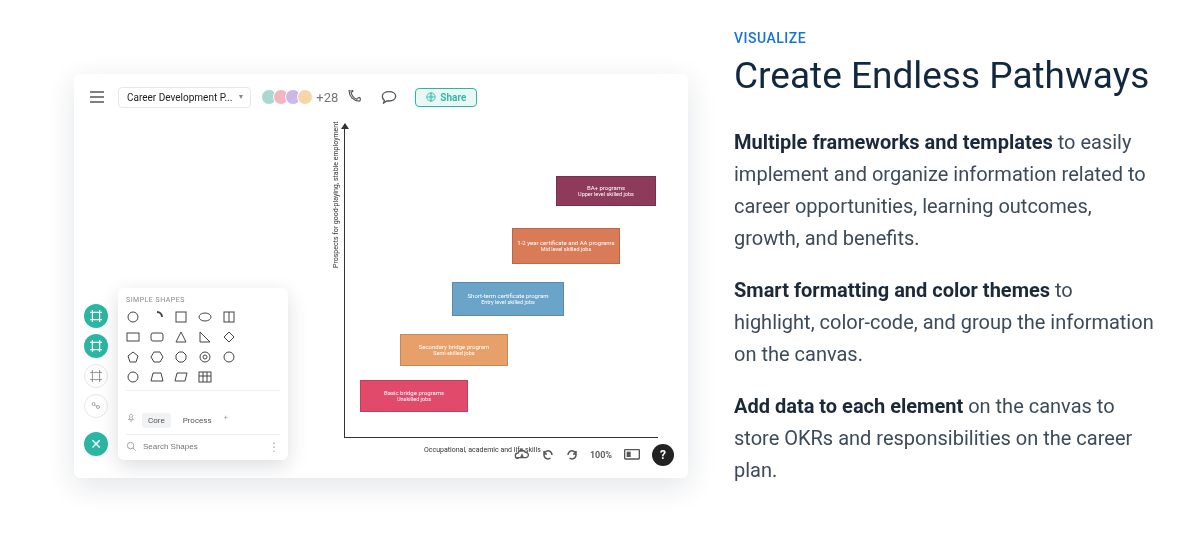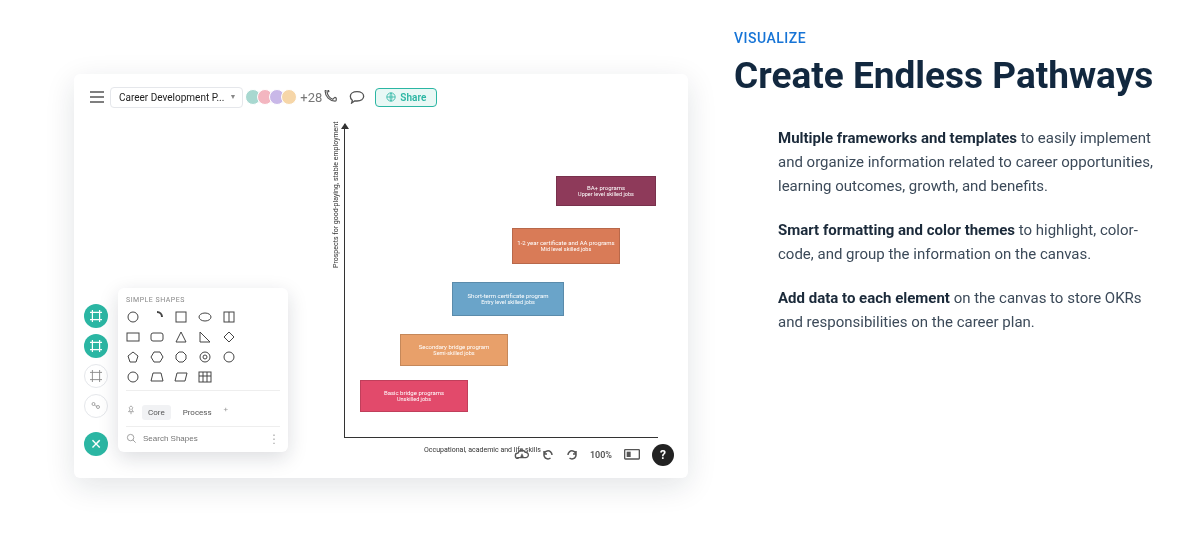--- a/index.html
+++ b/index.html
@@ -21,21 +21,21 @@
     box-shadow: 0 8px 30px rgba(20,30,50,0.12);
     background: #fff;
     position: relative;
     overflow: hidden;
   }
   .app-topbar {
     position: absolute;
     top: 12px; left: 12px;
     display: flex;
     align-items: center;
-    gap: 2px;
+    gap: 10px;
     font-size: 10px;
     color: #222;
   }
   .icon-btn {
     width: 22px; height: 22px;
     display:flex; align-items:center; justify-content:center;
     color:#555;
   }
   .title-chip {
     background:#fff;
@@ -195,21 +195,21 @@
   }
   .shape-row span{
     width:14px; height:14px;
     display:flex; align-items:center; justify-content:center;
   }
   .shape-tabs{
     display:flex;
     align-items:flex-start;
     gap:6px;
     border-top:1px solid #eee;
-    padding-top:14px;
+    padding-top:22px;
     margin-top:4px;
     font-size:8px;
     color:#555;
   }
   .shape-tabs .tab{padding:3px 6px;border-radius:3px;}
   .shape-tabs .tab.active{background:#f1f2f4;}
   .shape-tabs .pin,.shape-tabs .plus{color:#999;}
   .shape-search{
     margin-top:6px;
     display:flex;
@@ -255,30 +255,29 @@
   .eyebrow {
     color:#1674d6;
     font-size:14px;
     letter-spacing:.5px;
     font-weight:500;
     margin-bottom:8px;
   }
   .headline{
     font-size:37px;
     line-height:1.18;
-    font-weight:700;
+    font-weight:400;
     color:#12283f;
     margin-bottom:28px;
   }
   .para{
-    font-size:15px;
+    font-size:20px;
     line-height:1.6;
     color:#3c4a59;
     margin-bottom:20px;
-    margin-left:44px;
   }
   .para b{color:#1b2a3a;font-weight:700;}
 
   svg{display:block;}
 </style>
 </head>
 <body>
 
 <div class="app-frame">
 

